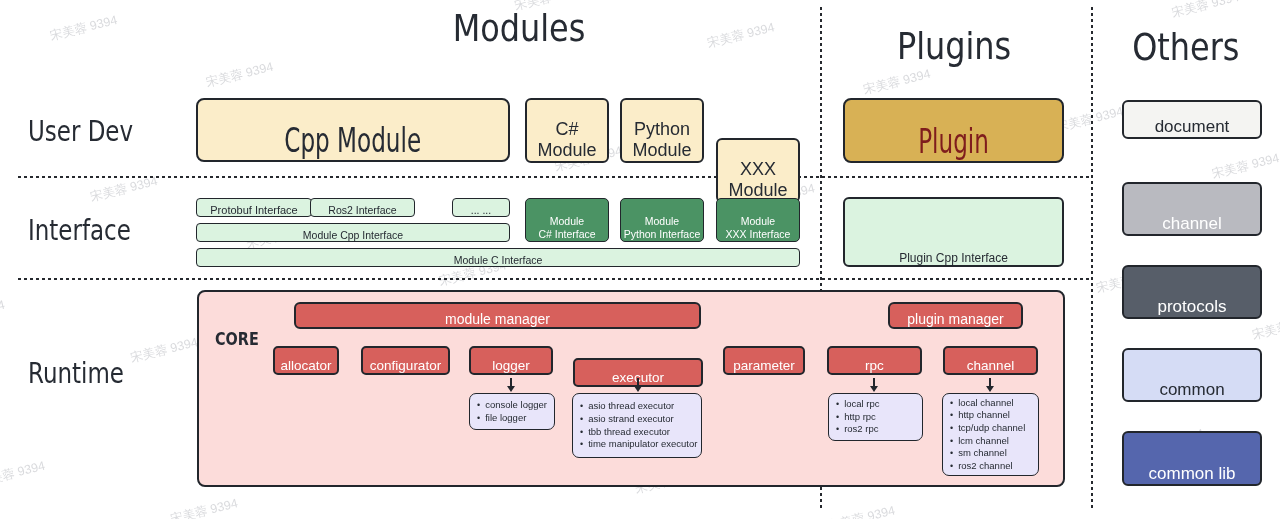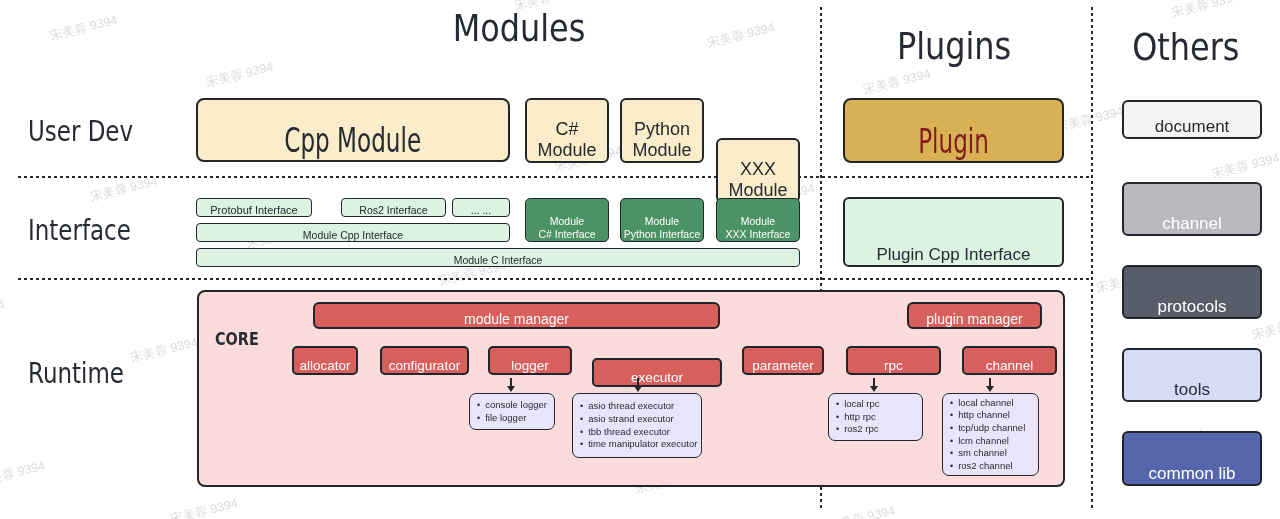--- a/index.html
+++ b/index.html
@@ -6,21 +6,21 @@
   html,body { width:1280px; height:519px; }
   body { position:relative; background:#ffffff; font-family:"Liberation Sans",sans-serif; color:#262b33; overflow:hidden; }
   .abs { position:absolute; }
   .box { position:absolute; border:2px solid #22262c; display:flex; align-items:flex-end; justify-content:center; text-align:center; }
   .b15 { border-width:1.5px; }
   .cream { background:#fbedc9; }
   .gold { background:#d8b155; color:#7f1d1d; }
   .lgreen { background:#dbf3e0; }
   .mgreen { background:#4b9364; color:#fff; }
   .pink { background:#fcdcda; }
-  .red { background:#d7605c; color:#fff;margin-left:19px; }
+  .red { background:#d7605c; color:#fff; }
   .dj { font-family:"DejaVu Sans",sans-serif; }
   .sq70 { display:inline-block; transform:scaleX(.70); transform-origin:center; white-space:nowrap; }
   .sq80l { display:inline-block; transform:scaleX(.80); transform-origin:left center; white-space:nowrap; }
   .sq82l { display:inline-block; transform:scaleX(.82); transform-origin:left center; white-space:nowrap; }
   .sq84 { display:inline-block; transform:scaleX(.84); transform-origin:center; white-space:nowrap; }
   .title { position:absolute; font-size:38px; text-align:center; line-height:48px; }
   .rowlabel { position:absolute; font-size:28px; line-height:40px; }
   .biglabel { font-size:33px; }
   .two { white-space:pre-line; }
   .hline { position:absolute; height:2.2px; background:repeating-linear-gradient(90deg,#26292e 0 3.2px,transparent 3.2px 6px); }
@@ -91,39 +91,39 @@
 Module</span></div>
 <div class="box cream two" style="left:716px; top:98px; width:84px; height:65px; border-radius:6px; font-size:18px; line-height:21px;margin-top:40px;"><span class="two">XXX
 Module</span></div>
 <div class="box gold dj" style="left:843px; top:98px; width:221px; height:65px; border-radius:8px;">
     <span class="sq70 biglabel">Plugin</span>
   </div>
 
 <div class="box lgreen b15" style="left:196px; top:198px; width:116px; height:19px; border-radius:4px; font-size:11px;">
     <span>Protobuf Interface</span>
   </div>
-<div class="box lgreen b15" style="left:341px; top:198px; width:105px; height:19px; border-radius:4px; font-size:10.5px;">
+<div class="box lgreen b15" style="left:310px; top:198px; width:105px; height:19px; border-radius:4px; font-size:10.5px;">
     <span>Ros2 Interface</span>
   </div>
 <div class="box lgreen b15" style="left:452px; top:198px; width:58px; height:19px; border-radius:4px; font-size:10.5px;">
     <span>... ...</span>
   </div>
 <div class="box lgreen b15" style="left:196px; top:223px; width:314px; height:19px; border-radius:4px; font-size:10.5px;">
     <span>Module Cpp Interface</span>
   </div>
 <div class="box lgreen b15" style="left:196px; top:248px; width:604px; height:19px; border-radius:4px; font-size:10.5px;">
     <span>Module C Interface</span>
   </div>
 <div class="box mgreen b15 two" style="left:525px; top:198px; width:84px; height:44px; border-radius:5px; font-size:10.5px; line-height:13px;"><span class="two">Module
 C# Interface</span></div>
 <div class="box mgreen b15 two" style="left:620px; top:198px; width:84px; height:44px; border-radius:5px; font-size:10.5px; line-height:13px;"><span class="two">Module
 Python Interface</span></div>
 <div class="box mgreen b15 two" style="left:716px; top:198px; width:84px; height:44px; border-radius:5px; font-size:10.5px; line-height:13px;"><span class="two">Module
 XXX Interface</span></div>
-<div class="box lgreen" style="left:843px; top:197px; width:221px; height:70px; border-radius:6px; font-size:17px;">
+<div class="box lgreen" style="left:843px; top:197px; width:221px; height:70px; border-radius:6px; font-size:12px;">
     <span>Plugin Cpp Interface</span>
   </div>
 
 <div class="box pink" style="left:197px; top:290px; width:868px; height:197px; border-radius:8px; border-width:2.5px;"></div>
 <div class="abs dj" style="left:215px; top:330px; font-size:18px; font-weight:bold; line-height:18px;"><span class="sq80l">CORE</span></div>
 <div class="box red" style="left:294px; top:302px; width:407px; height:27px; border-radius:6px; font-size:14px;">
     <span>module manager</span>
   </div>
 <div class="box red" style="left:888px; top:302px; width:135px; height:27px; border-radius:6px; font-size:14px;">
     <span>plugin manager</span>
@@ -240,17 +240,17 @@
 <div class="box" style="left:1122px; top:100px; width:140px; height:39px; border-radius:6px; font-size:17px; background:#f4f4f2; color:#262b33;">
     <span>document</span>
   </div>
 <div class="box" style="left:1122px; top:182px; width:140px; height:54px; border-radius:6px; font-size:17px; background:#b9bac0; color:#ffffff;">
     <span>channel</span>
   </div>
 <div class="box" style="left:1122px; top:265px; width:140px; height:54px; border-radius:6px; font-size:17px; background:#575e69; color:#ffffff;">
     <span>protocols</span>
   </div>
 <div class="box" style="left:1122px; top:348px; width:140px; height:54px; border-radius:6px; font-size:17px; background:#d5dcf5; color:#262b33;">
-    <span>tools</span>
+    <span>common</span>
   </div>
 <div class="box" style="left:1122px; top:431px; width:140px; height:55px; border-radius:6px; font-size:17px; background:#5566ad; color:#ffffff;">
     <span>common lib</span>
   </div>
 
 </body></html>

